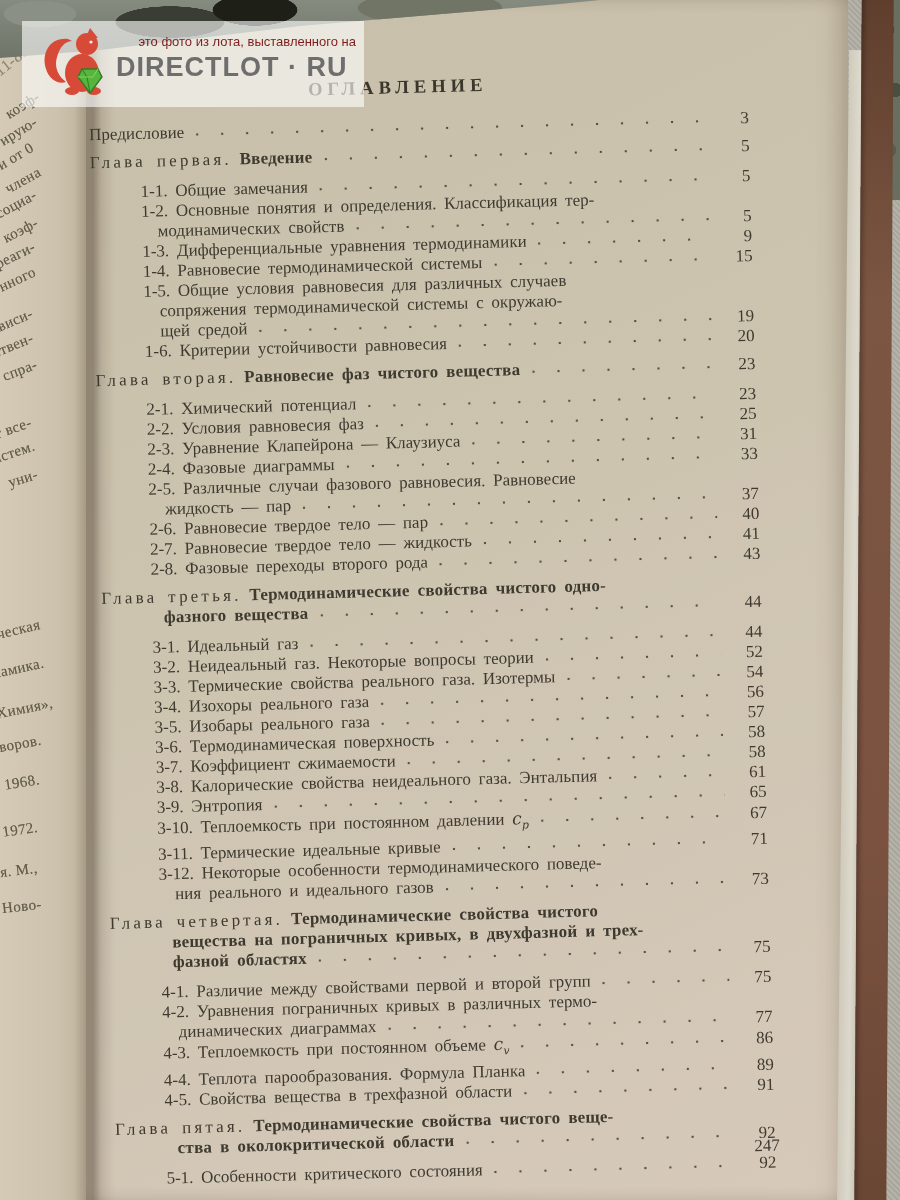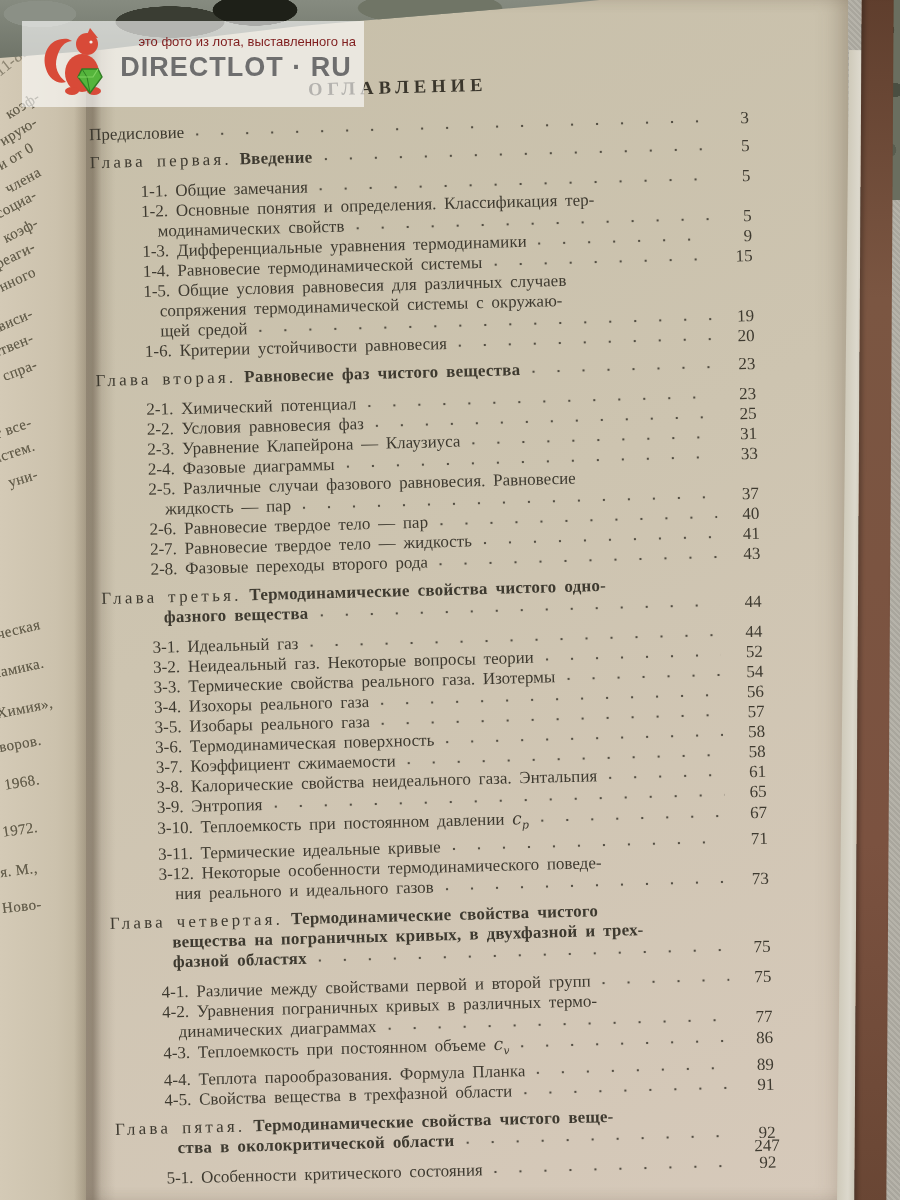--- a/index.html
+++ b/index.html
@@ -90,21 +90,21 @@
   .r{}
   .m{font-style:italic;font-family:"DejaVu Serif",serif;}
   .m sub{font-size:11px;}
   .folio{position:absolute;left:722px;top:1144px;width:44px;text-align:right;
     font-size:17px;color:#3e3a30;}
   
   .wm{position:absolute;left:22px;top:21px;width:342px;height:86px;z-index:9;
     background:rgba(255,255,255,.62);font-family:"Liberation Sans",sans-serif;}
   .wm-note{position:absolute;left:94px;top:13px;width:240px;text-align:right;
     font-size:13px;color:#7f1d1d;}
-  .wm-brand{position:absolute;left:94px;top:31px;width:240px;text-align:center;
+  .wm-brand{position:absolute;left:94px;top:31px;width:240px;text-align:left;
     font-size:27px;font-weight:bold;letter-spacing:1px;color:#6e6e6e;white-space:nowrap;}
   .wm-logo{position:absolute;left:16px;top:4px;width:74px;height:80px;}
 </style>
 </head>
 <body>
 
 <div class="leftpage"></div>
 <div id="frags">
     <span class="frag f0">11-85)</span>
     <span class="frag f1">коэф-</span>

